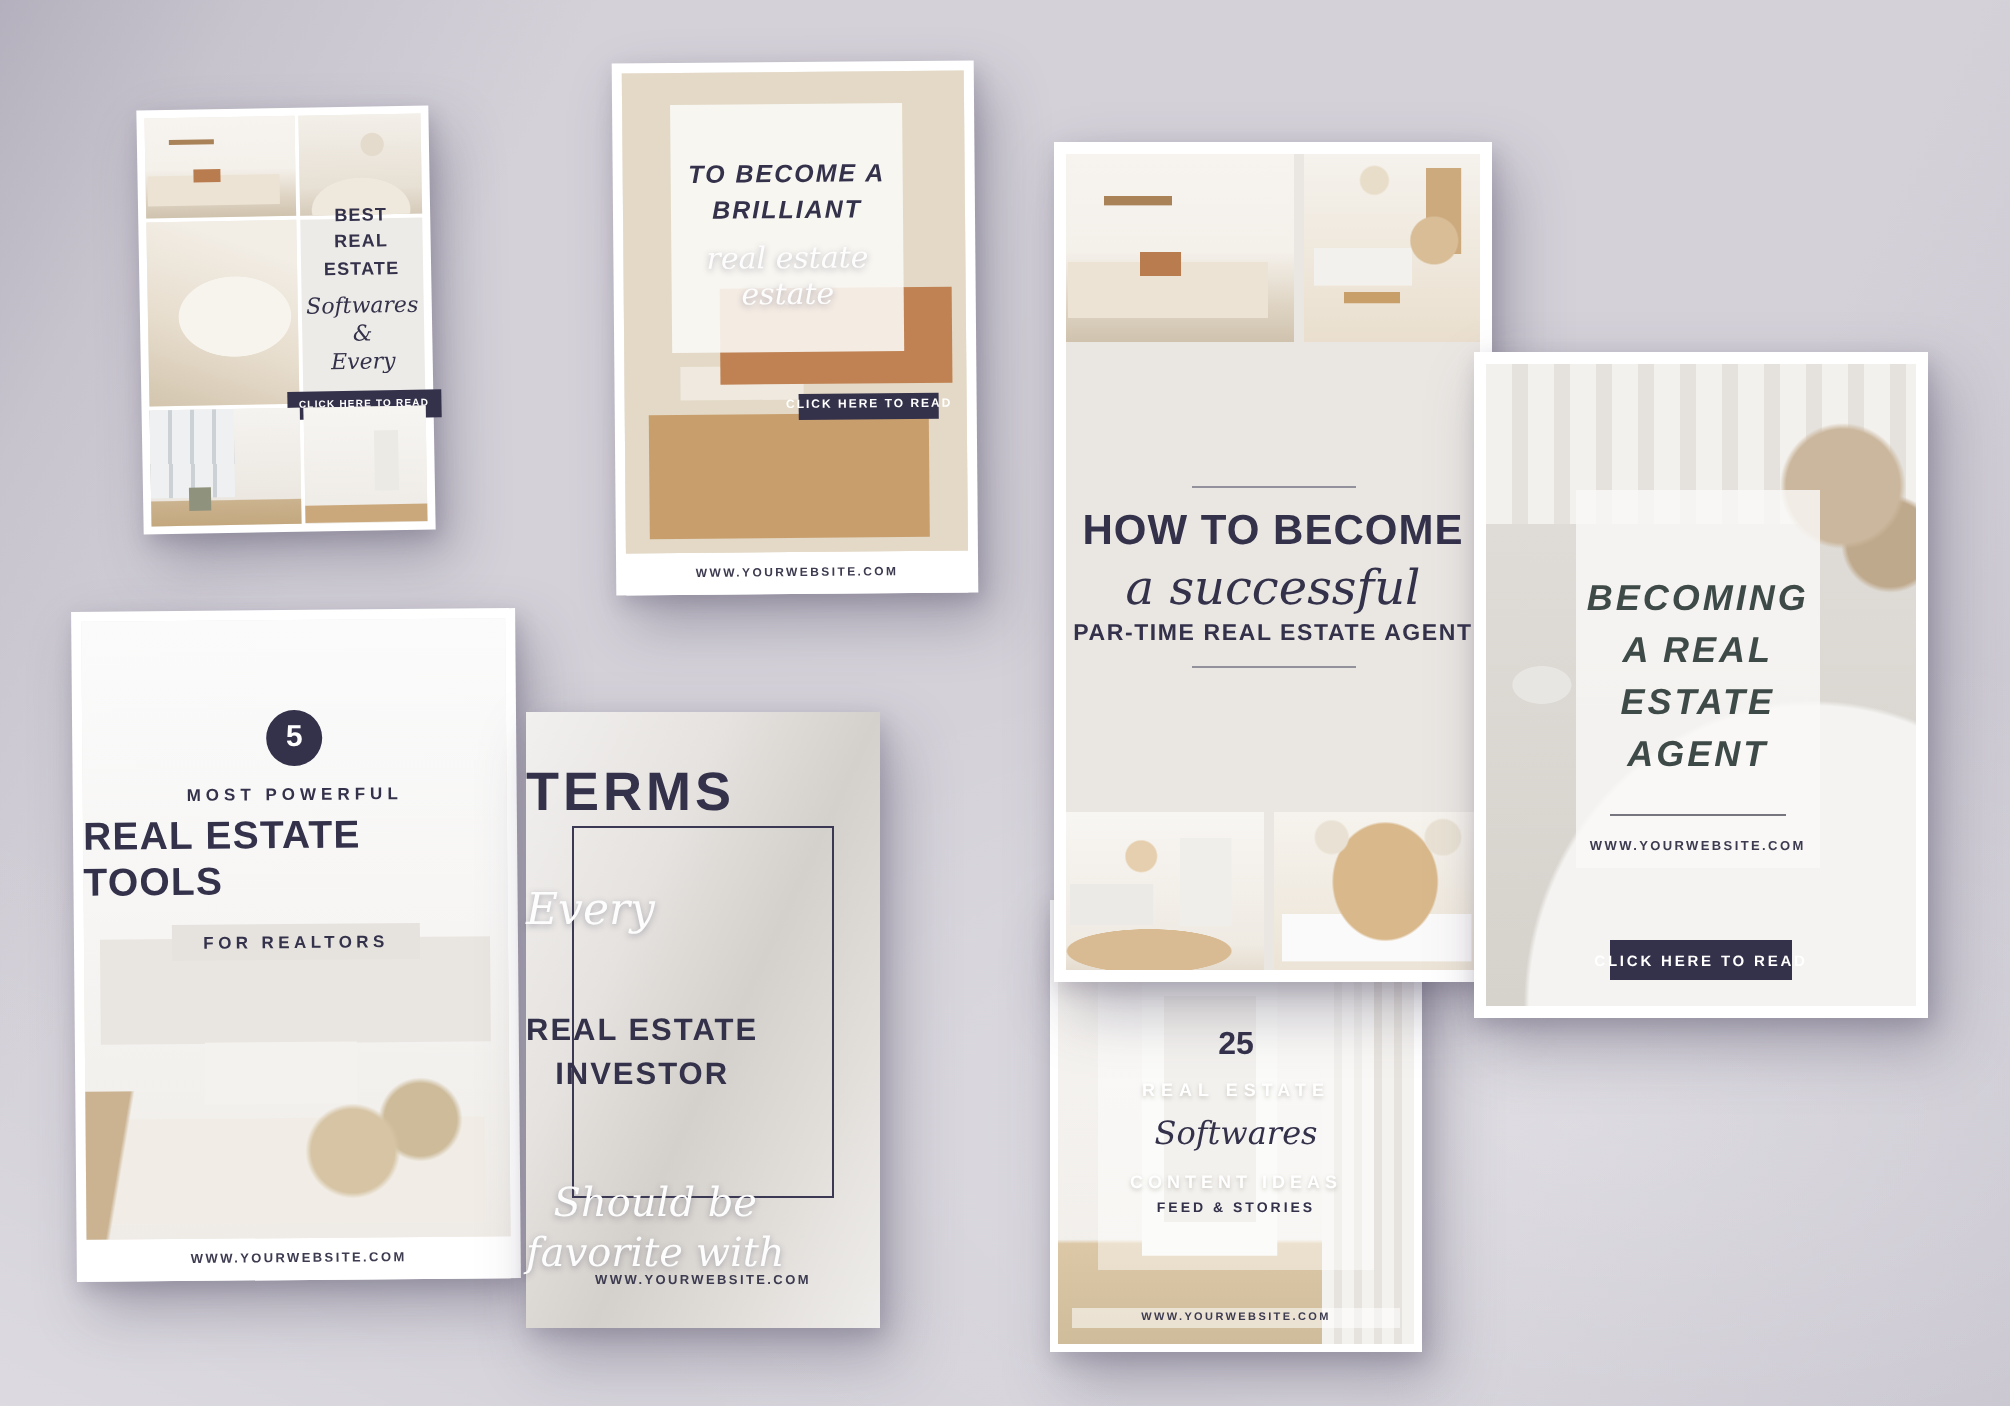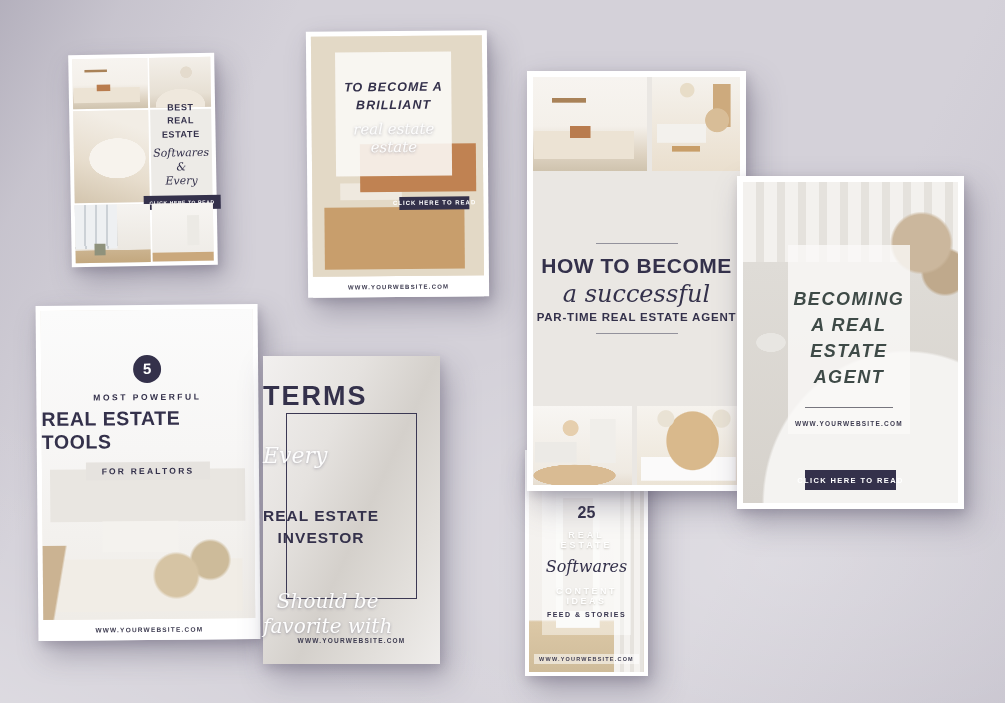--- a/index.html
+++ b/index.html
@@ -197,21 +197,21 @@
     align-items:flex-start; justify-content:center; text-align:center;gap:44px; }
   .c6-terms{ font-size:27px; font-weight:bold; letter-spacing:2px; }
   .c6-every{ margin:-13px 0 -7px; font-size:22px; }
   .c6-caps{ font-size:15.5px; font-weight:bold; letter-spacing:1px; line-height:1.45; }
   .c6-caps span{ display:block; }
   .c6-should{ margin-top:-4px; font-size:20px; line-height:1.25; }
   .c6-should span{ display:block; }
   .c6-site{ position:absolute; left:0; right:0; bottom:6.5%; text-align:center; font-size:6.5px; }
 
   
-  .card7{ left:525px; top:450px; width:123px; height:226px; padding:4px; }
+  .card7{ left:525px; top:450px; width:186px; height:226px; padding:4px; }
   .c7-photo{ position:relative; width:100%; height:100%; }
   .c7-box{ position:absolute; left:11%; right:11%; top:15%; height:68%;
     background:rgba(255,255,255,.45); display:flex; flex-direction:column;
     align-items:center; justify-content:center; text-align:center; }
   .c7-num{ font-size:16px; font-weight:bold; }
   .c7-caps1{ margin-top:8px; font-size:9px; letter-spacing:3px; color:#fff;
     font-weight:bold; text-shadow:0 1px 2px rgba(120,115,100,.35); }
   .c7-script{ margin-top:7px; font-size:16px; }
   .c7-caps2{ margin-top:10px; font-size:9px; letter-spacing:2.5px; color:#fff;
     font-weight:bold; text-shadow:0 1px 2px rgba(120,115,100,.35); }

